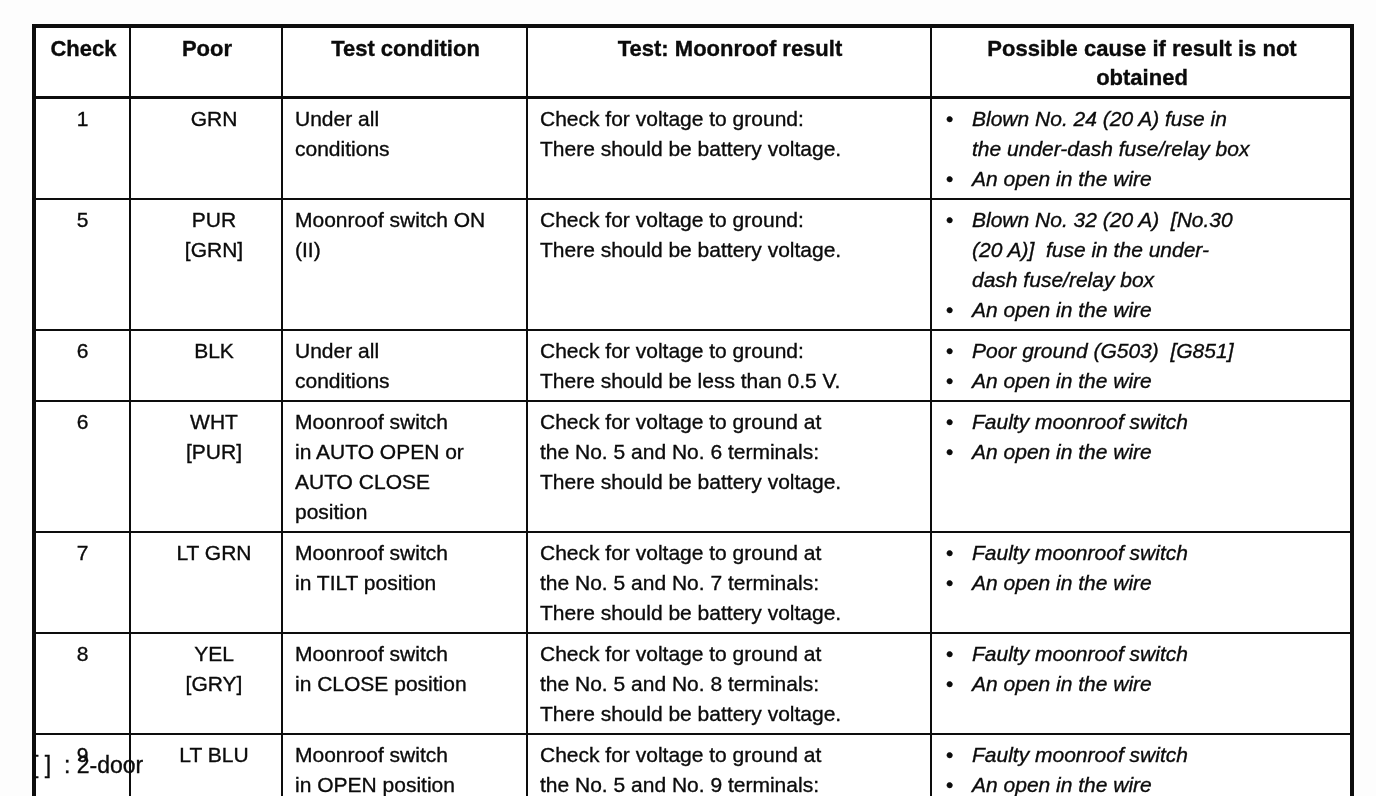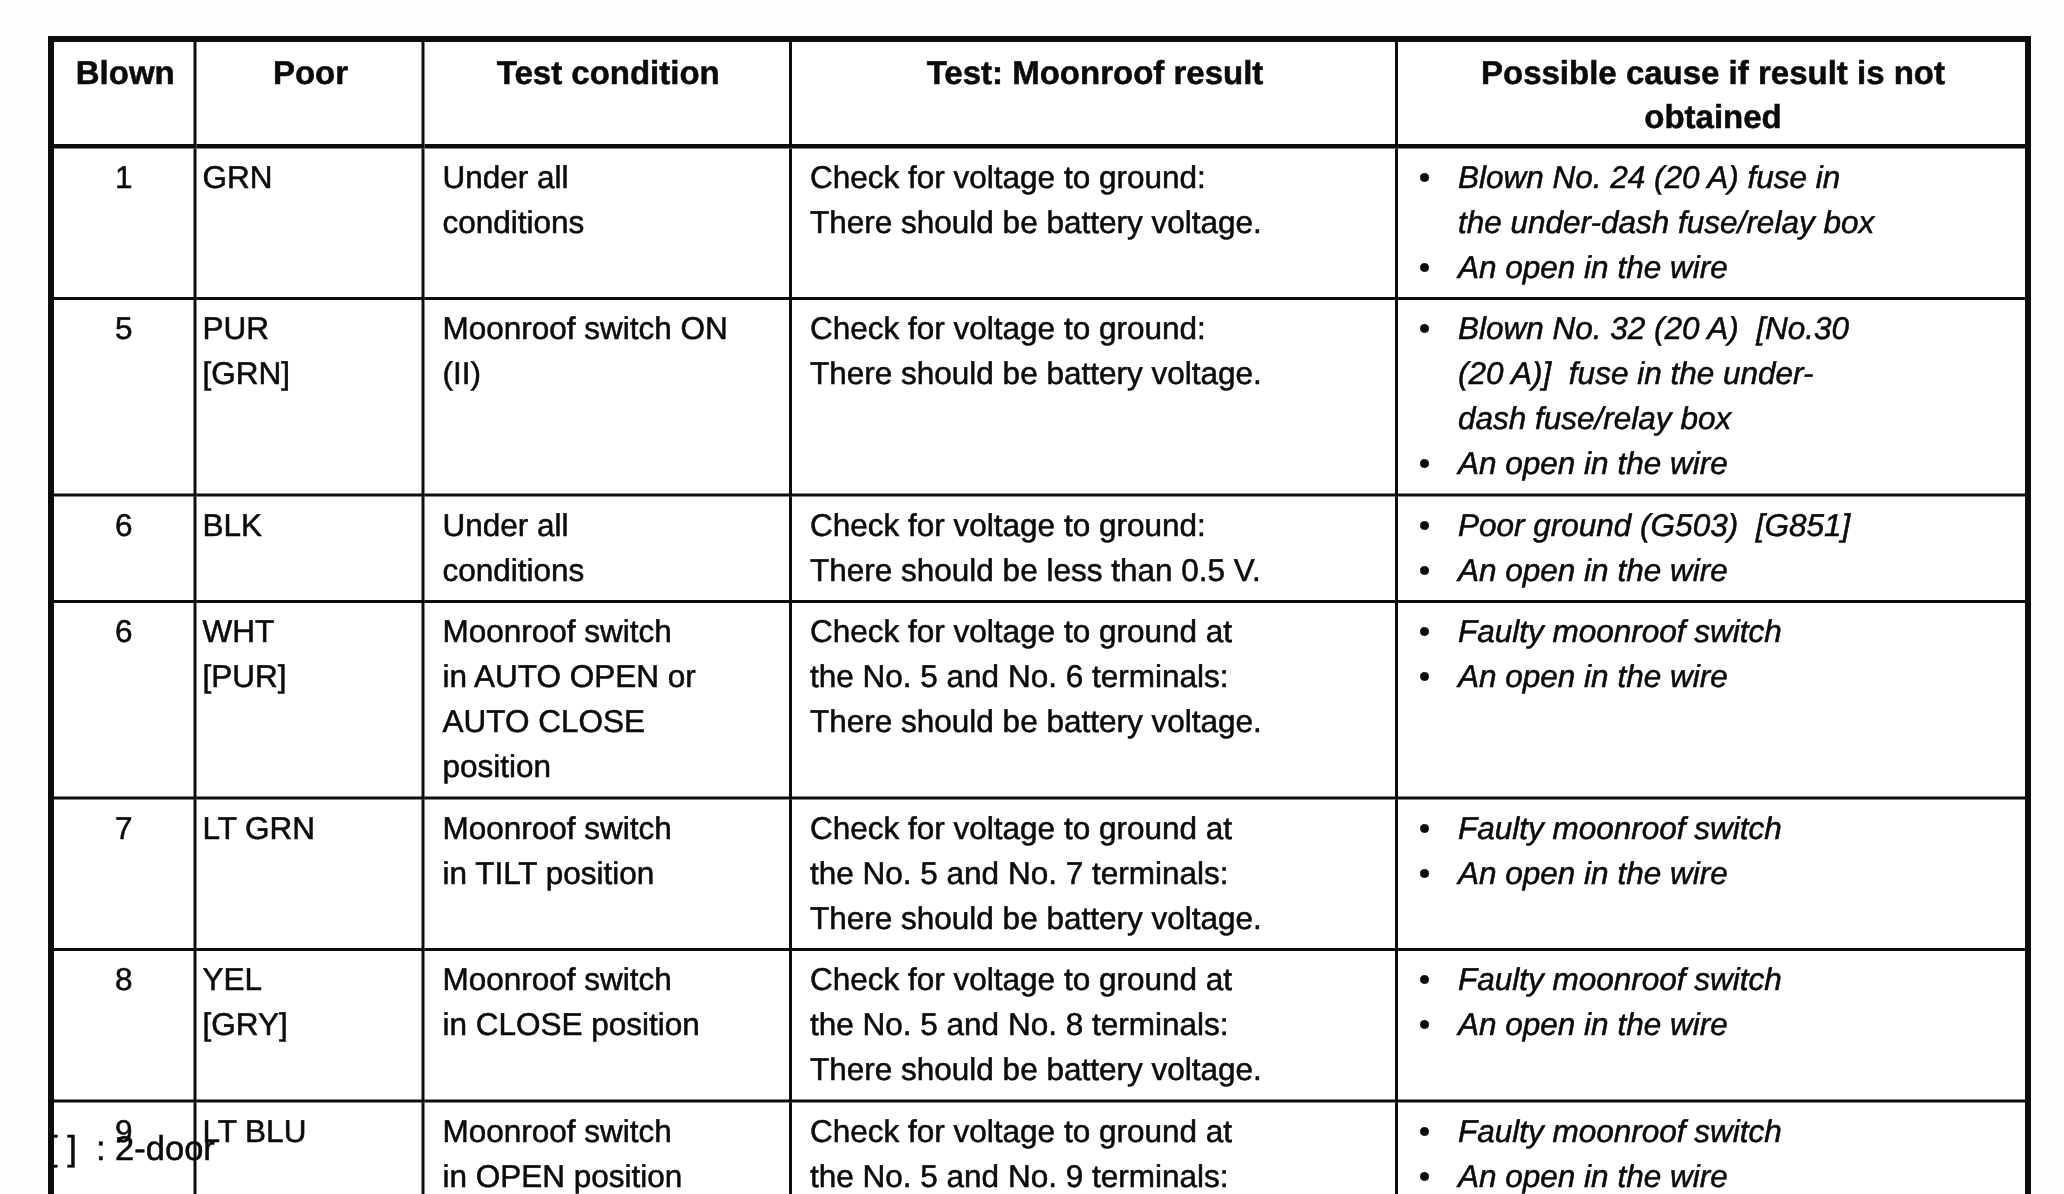--- a/index.html
+++ b/index.html
@@ -59,22 +59,23 @@
   tr.row-3  { height: 117px; }
   tr.row-4  { height: 87px; }
   tr.row-5  { height: 87px; }
   tr.row-6  { height: 84px; }
   td.c-cavity {
     text-align: center;
     padding-left: 4px;
     padding-right: 4px;
   }
   td.c-wire {
-    white-space: pre-wrap;
-    padding-left: 4px;
+    text-align: center;
+    white-space: pre-wrap;
+    padding-left: 20px;
     padding-right: 4px;
   }
   td.c-cond, td.c-result {
     white-space: pre-wrap;
     padding-left: 12px;
   }
   td.c-cause {
     padding-left: 12px;
   }
   .bullet-item {
@@ -109,21 +110,21 @@
   <table class="test-table">
     <colgroup>
       <col style="width:96px">
       <col style="width:152px">
       <col style="width:245px">
       <col style="width:404px">
       <col style="width:421px">
     </colgroup>
     <tbody>
       <tr class="hdr">
-        <th>Blown</th>
+        <th>Check</th>
         <th>Poor</th>
         <th>Test condition</th>
         <th>Test: Moonroof result</th>
         <th>Possible cause if result is not
 obtained</th>
       </tr>
 
       <tr class="row-0">
         <td class="c-cavity">1</td>
         <td class="c-wire">GRN</td>

